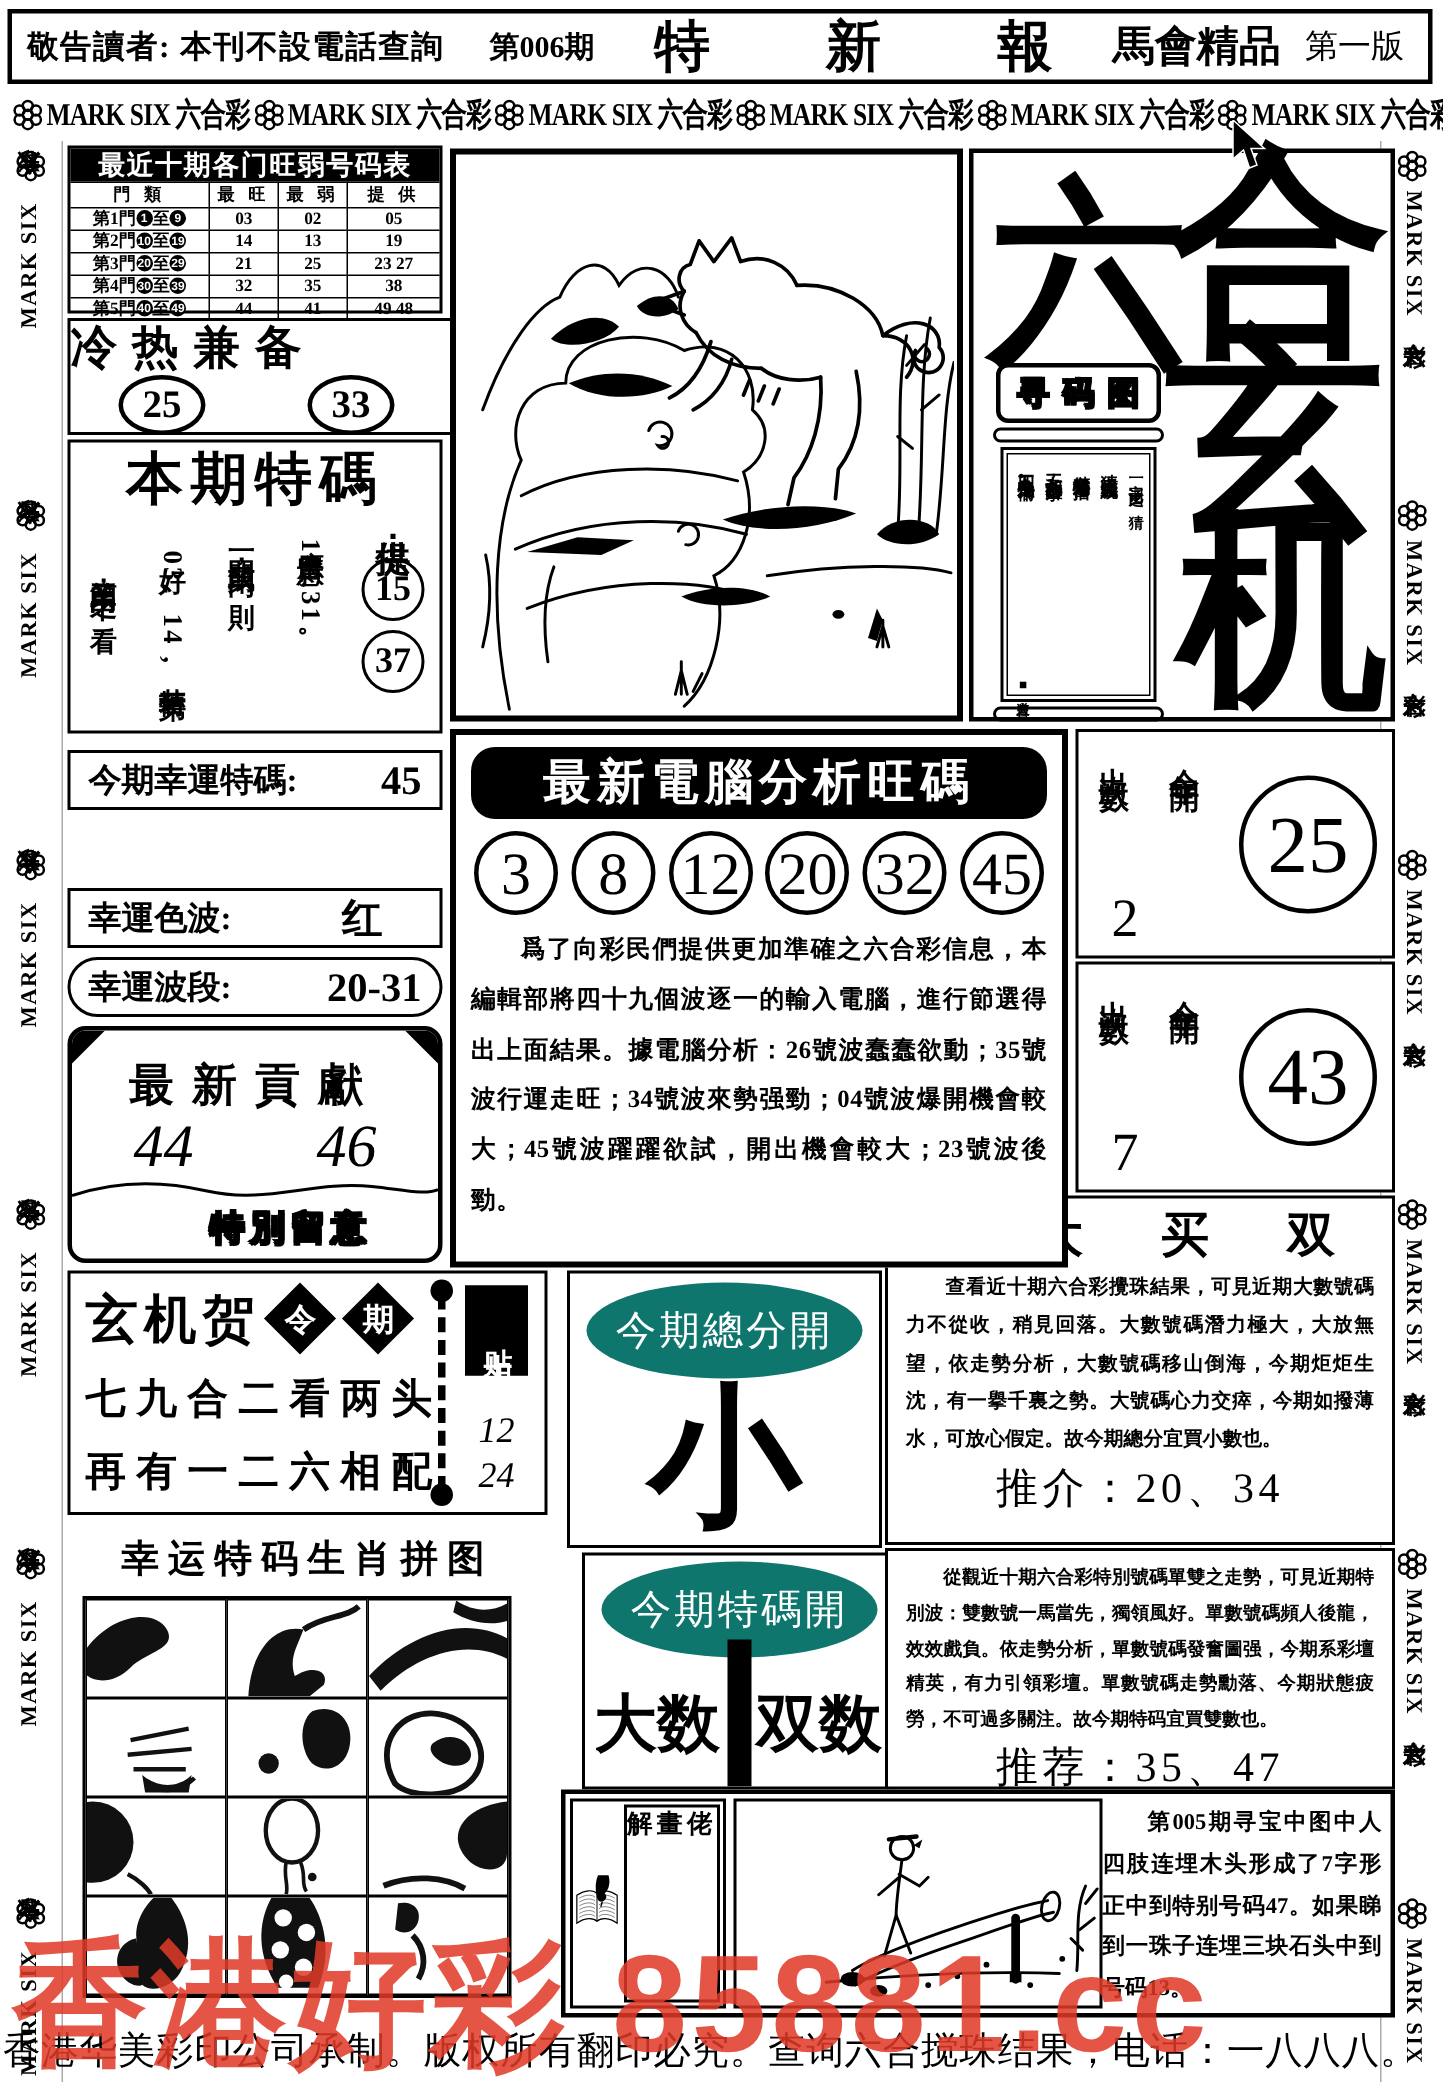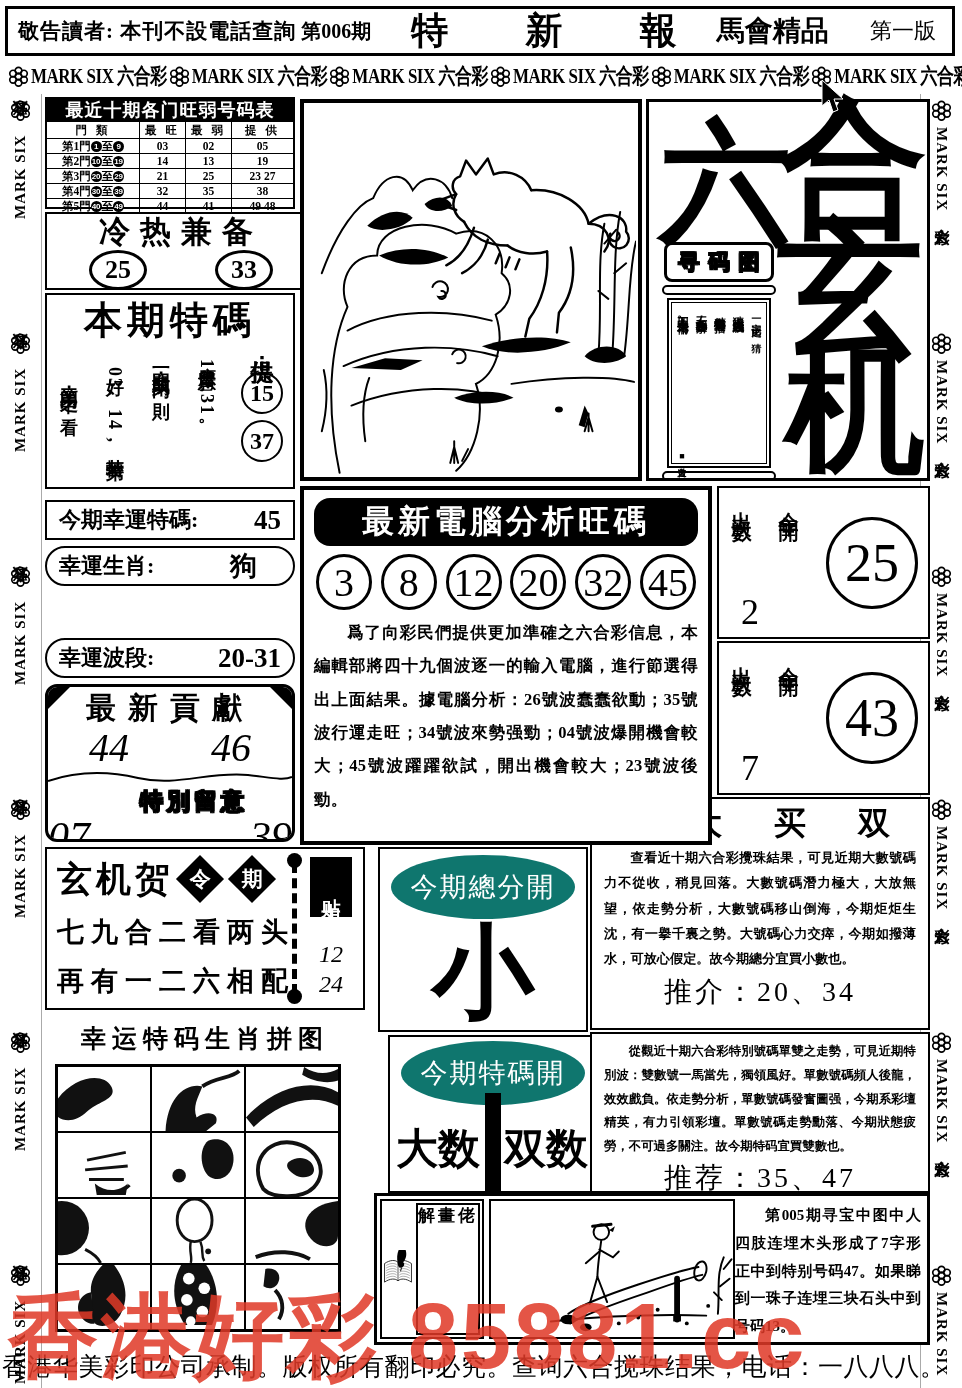--- a/index.html
+++ b/index.html
@@ -4,21 +4,21 @@
 <style>
   html,body{margin:0;padding:0;background:#e9e9e9;}
   #page{position:relative;width:962px;height:1388px;background:#fff;overflow:hidden;
         font-family:"Liberation Serif",serif;color:#000;}
   .abs{position:absolute;}
 
   
   .hdr{left:5px;top:6px;width:950px;height:50px;border:3px solid #000;display:flex;
        align-items:center;padding:0 10px;box-sizing:border-box;background:#fff;}
   .hdr-notice{font-size:21px;font-weight:bold;letter-spacing:1px;}
-  .hdr-issue{font-size:20px;font-weight:bold;margin-left:5px;}
+  .hdr-issue{font-size:20px;font-weight:bold;margin-left:30px;}
   .hdr-title{font-size:37px;font-weight:bold;letter-spacing:34px;margin-left:40px;white-space:nowrap;}
   .hdr-sub{font-size:28px;font-weight:bold;margin-left:6px;white-space:nowrap;}
   .hdr-ed{font-size:22px;margin-left:auto;margin-right:6px;white-space:nowrap;}
 
   
   .marquee{left:0;top:58px;width:962px;height:36px;display:flex;align-items:center;
            justify-content:space-between;padding:0 6px;box-sizing:border-box;}
   .mq-txt{font-size:17px;font-weight:bold;letter-spacing:-0.5px;transform:scaleY(1.25);white-space:nowrap;}
   .flower{width:25px;height:25px;flex:0 0 auto;}
 
@@ -39,21 +39,21 @@
   .hot-cell{border-top:1px solid #000;border-left:1px solid #000;font-size:11.5px;font-weight:bold;
             text-align:center;height:14px;line-height:14px;overflow:hidden;}
   .hot-grid .c0{border-left:none;}
   .hot-head{letter-spacing:3px;height:16px;line-height:16px;}
   .mc{display:inline-flex;width:11px;height:11px;border-radius:50%;background:#000;color:#fff;
       font-size:8px;line-height:11px;align-items:center;justify-content:center;vertical-align:1px;
       font-family:"Liberation Sans",sans-serif;}
 
   
   .coldhot{left:45px;top:212px;width:272px;height:78px;border:2px solid #000;box-sizing:border-box;
-           text-align:center;background:#fff;}
+           background:#fff;}
   .ch-title{font-size:31px;font-weight:bold;letter-spacing:10px;line-height:36px;}
   .ellipse{display:inline-flex;width:52px;height:34px;border:3px solid #000;border-radius:50%;
            align-items:center;justify-content:center;font-size:26px;font-weight:bold;margin:0 32px;}
 
   
   .special{left:45px;top:293px;width:250px;height:196px;border:2px solid #000;box-sizing:border-box;
            padding:2px 8px;background:#fff;}
   .sp-title{font-size:38px;font-weight:bold;text-align:center;letter-spacing:5px;line-height:46px;}
   .sp-cols{display:flex;justify-content:space-between;height:142px;padding:0 2px;}
   .sp-col{writing-mode:vertical-rl;font-size:18px;font-weight:bold;letter-spacing:2px;}
@@ -69,21 +69,21 @@
   .lrow-label{font-size:22px;font-weight:bold;white-space:nowrap;}
   .lrow-value{font-size:27px;font-weight:bold;white-space:nowrap;}
 
   
   .contrib{left:45px;top:684px;width:250px;height:158px;border:3px solid #000;border-radius:12px;
            box-sizing:border-box;text-align:center;background:#fff;overflow:hidden;}
   .contrib:before,.contrib:after{content:"";position:absolute;top:0;width:0;height:0;
            border-top:22px solid #000;}
   .contrib:before{left:0;border-right:22px solid transparent;}
   .contrib:after{right:0;border-left:22px solid transparent;}
-  .co-title{font-size:30px;font-weight:bold;letter-spacing:12px;line-height:38px;margin-top:2px;}
+  .co-title{font-size:30px;font-weight:bold;letter-spacing:12px;line-height:38px;margin-top:18px;}
   .co-nums{display:flex;justify-content:space-around;font-size:40px;line-height:42px;font-style:italic;}
   .co-note{font-size:23px;font-weight:bold;letter-spacing:4px;color:#fff;line-height:26px;
            -webkit-text-stroke:1.3px #000;
            text-shadow:-1px -1px 0 #000,1px -1px 0 #000,-1px 1px 0 #000,1px 1px 0 #000;padding-left:48px;}
   .co-nums2{display:flex;justify-content:space-between;font-size:42px;line-height:44px;font-style:italic;}
 
   
   .xuanji{left:45px;top:847px;width:320px;height:163px;border:2px solid #000;box-sizing:border-box;
           padding:8px 10px;background:#fff;}
   .xj-titlerow{display:flex;align-items:center;height:44px;}
@@ -523,23 +523,23 @@
         <span class="circle40">15</span>
         <span class="circle40">37</span>
       </span>
     </div>
   </div>
 
   <div class="abs lrow" style="top:500px">
     <span class="lrow-label">今期幸運特碼:</span>
     <span class="lrow-value">45</span>
   </div>
-  <div class="abs lrow round" style="top:546px">
-    <span class="lrow-label">幸運生肖:</span>
-    <span class="lrow-value" style="margin-right:24px">狗</span>
+  <div class="abs lrow" style="top:592px">
+    <span class="lrow-label">幸運色波:</span>
+    <span class="lrow-value" style="margin-right:26px">红</span>
   </div>
   <div class="abs lrow round" style="top:638px">
     <span class="lrow-label">幸運波段:</span>
     <span class="lrow-value">20-31</span>
   </div>
 
   <div class="abs contrib">
     <div class="co-title">最新貢獻</div>
     <div class="co-nums">
       <span>44</span>

